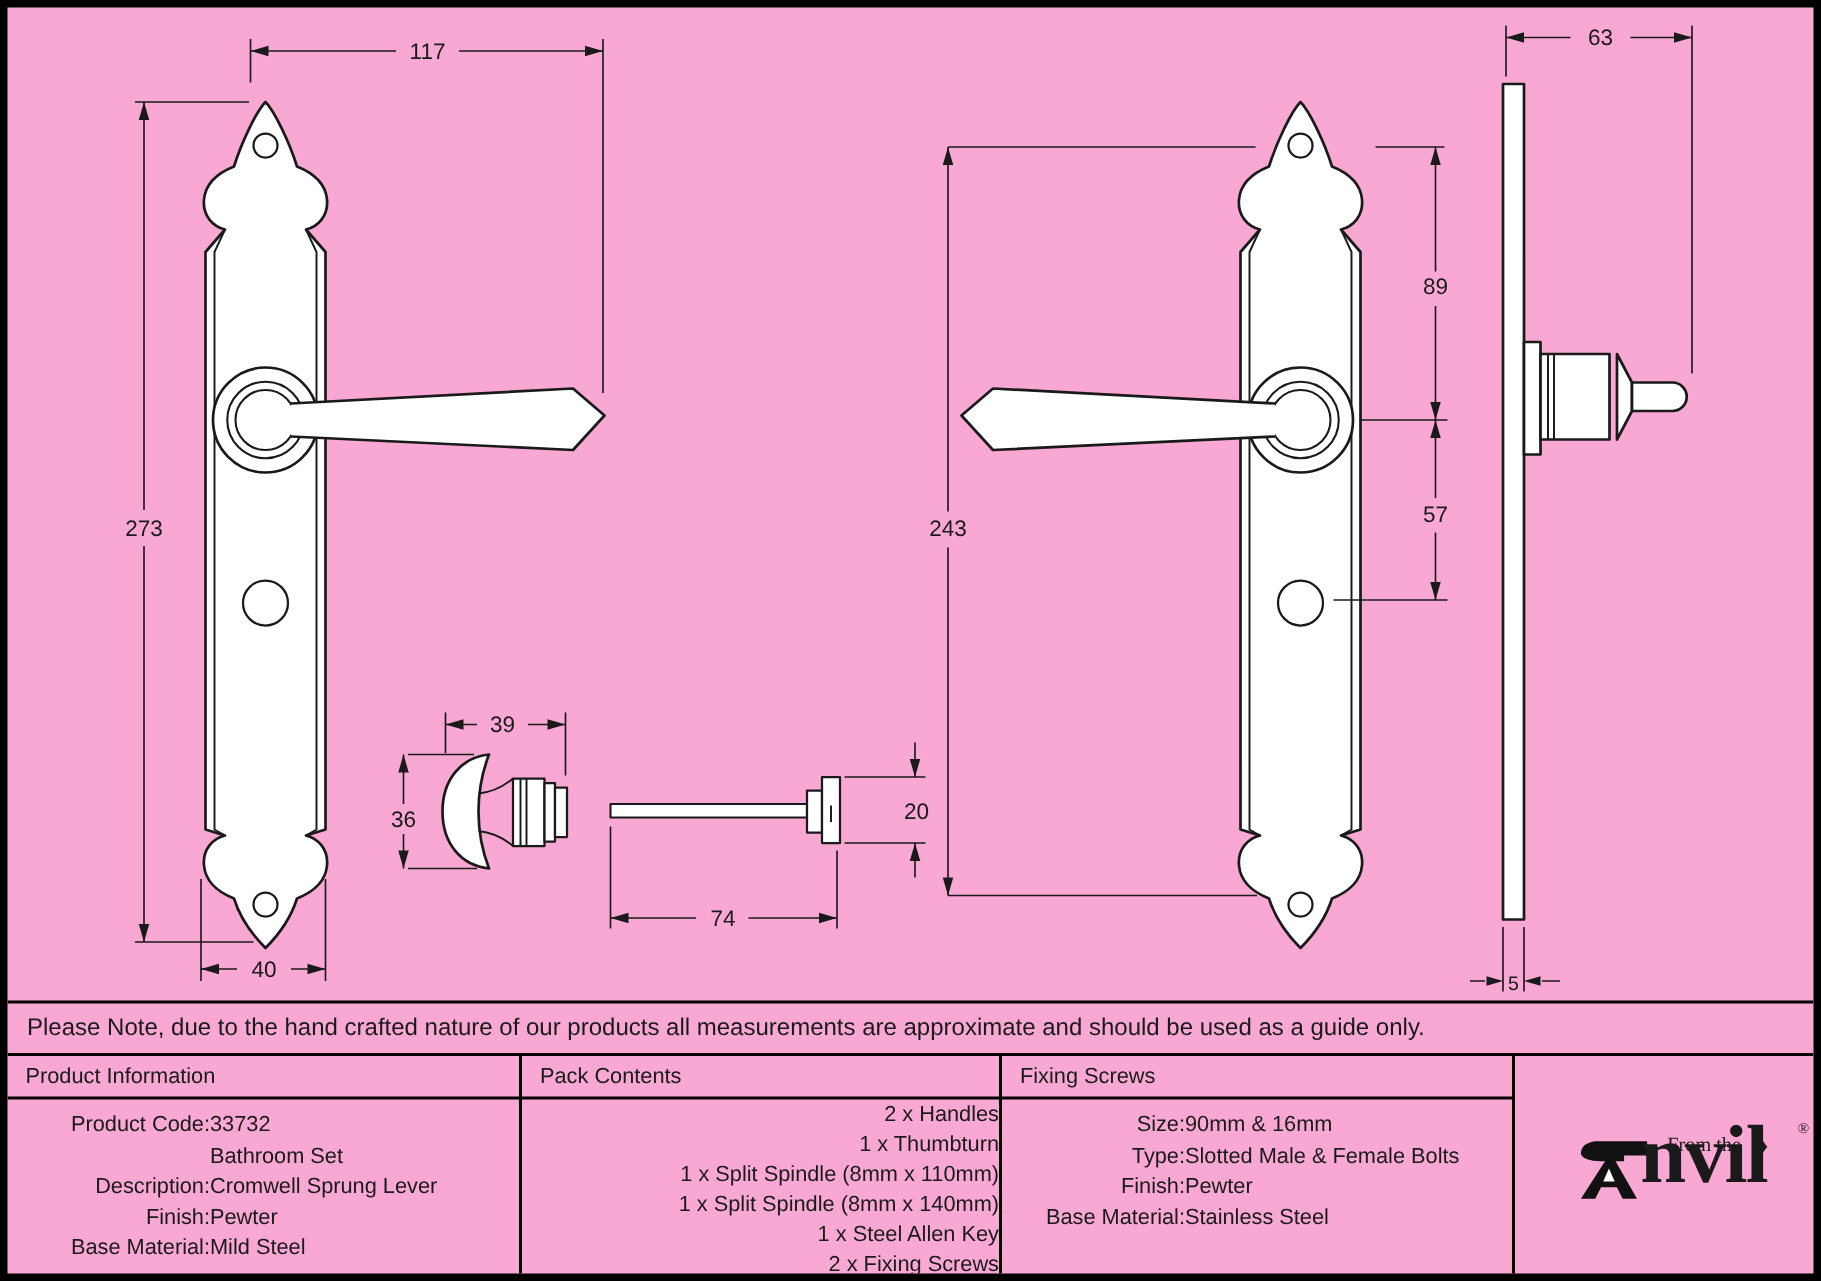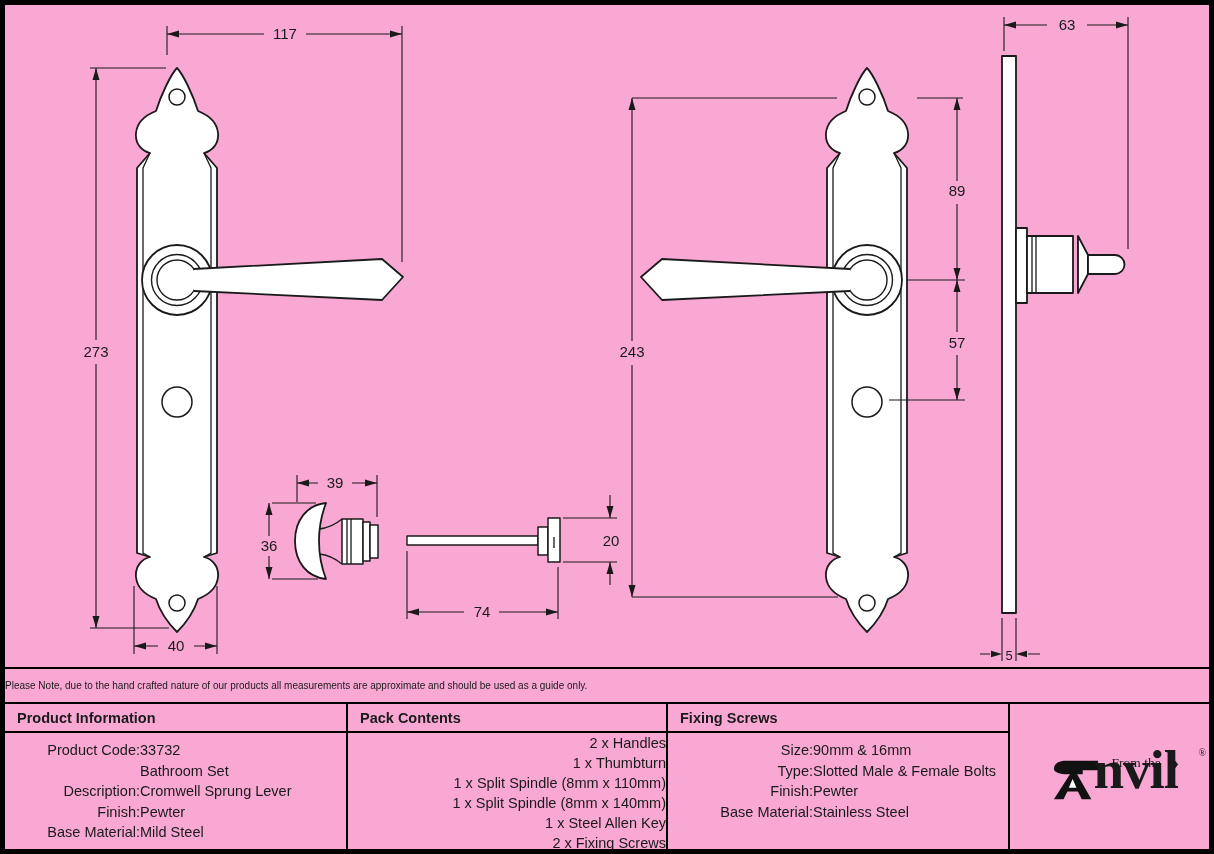--- a/index.html
+++ b/index.html
@@ -6,35 +6,35 @@
   .page{
     width:1214px;height:854px;box-sizing:border-box;background:#f9a8d4;
     border:5px solid #000;position:relative;
     font-family:"Liberation Sans",sans-serif;color:#1a1a1a;
     display:flex;flex-direction:column;overflow:hidden;text-align:right;
   }
   .drawing-area{height:662px;flex:0 0 auto;border-bottom:2px solid #000;position:relative;}
   .drawing-area svg{display:block;}
   .note-row{
     flex:0 0 auto;height:33px;border-bottom:2px solid #000;
-    display:flex;align-items:center;font-size:10px;
+    display:flex;align-items:center;padding-left:13px;font-size:16px;
   }
   .info-table{flex:1 1 auto;display:grid;grid-template-columns:341px 320px 342px 1fr;}
   .col{display:flex;flex-direction:column;min-width:0;}
   .col + .col{border-left:2px solid #000;}
   .col-header{
     flex:0 0 auto;height:27px;border-bottom:2px solid #000;
-    display:flex;align-items:center;padding-left:12px;font-size:14.5px;font-weight:bold;
+    display:flex;align-items:center;padding-left:12px;font-size:14.5px;
   }
   .col-body{flex:1 1 auto;font-size:14.5px;}
   .kv-body{padding-top:7px;}
   .kv-row{display:flex;line-height:20.5px;}
   .kv-row .k{flex:0 0 auto;padding-left:12px;}
   .pi .k{width:135px;box-sizing:border-box;}
-  .fs .k{width:145px;box-sizing:border-box;padding-left:8px;}
+  .fs .k{width:122px;box-sizing:border-box;padding-left:8px;}
   .list-body{padding:0 0 0 11px;}
   .list-item{line-height:20px;}
   
   .logo-cell{display:flex;align-items:center;justify-content:center;padding-left:46px;}
   .logo{position:relative;width:162px;height:56px;font-family:"Liberation Serif",serif;}
   .logo .anvil-a{position:absolute;left:0;top:6px;}
   .logo .brand-tail{
     position:absolute;left:42px;top:-9px;font-size:55px;line-height:55px;
     font-weight:600;letter-spacing:-1px;
   }

